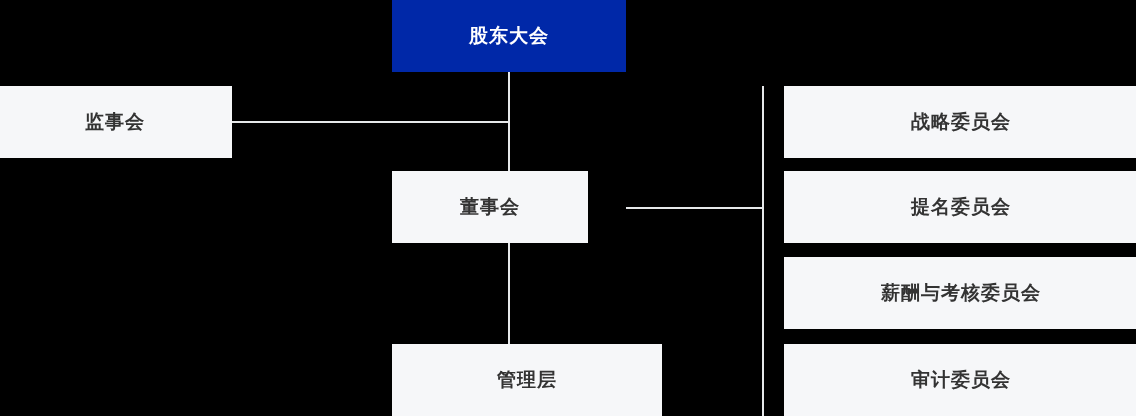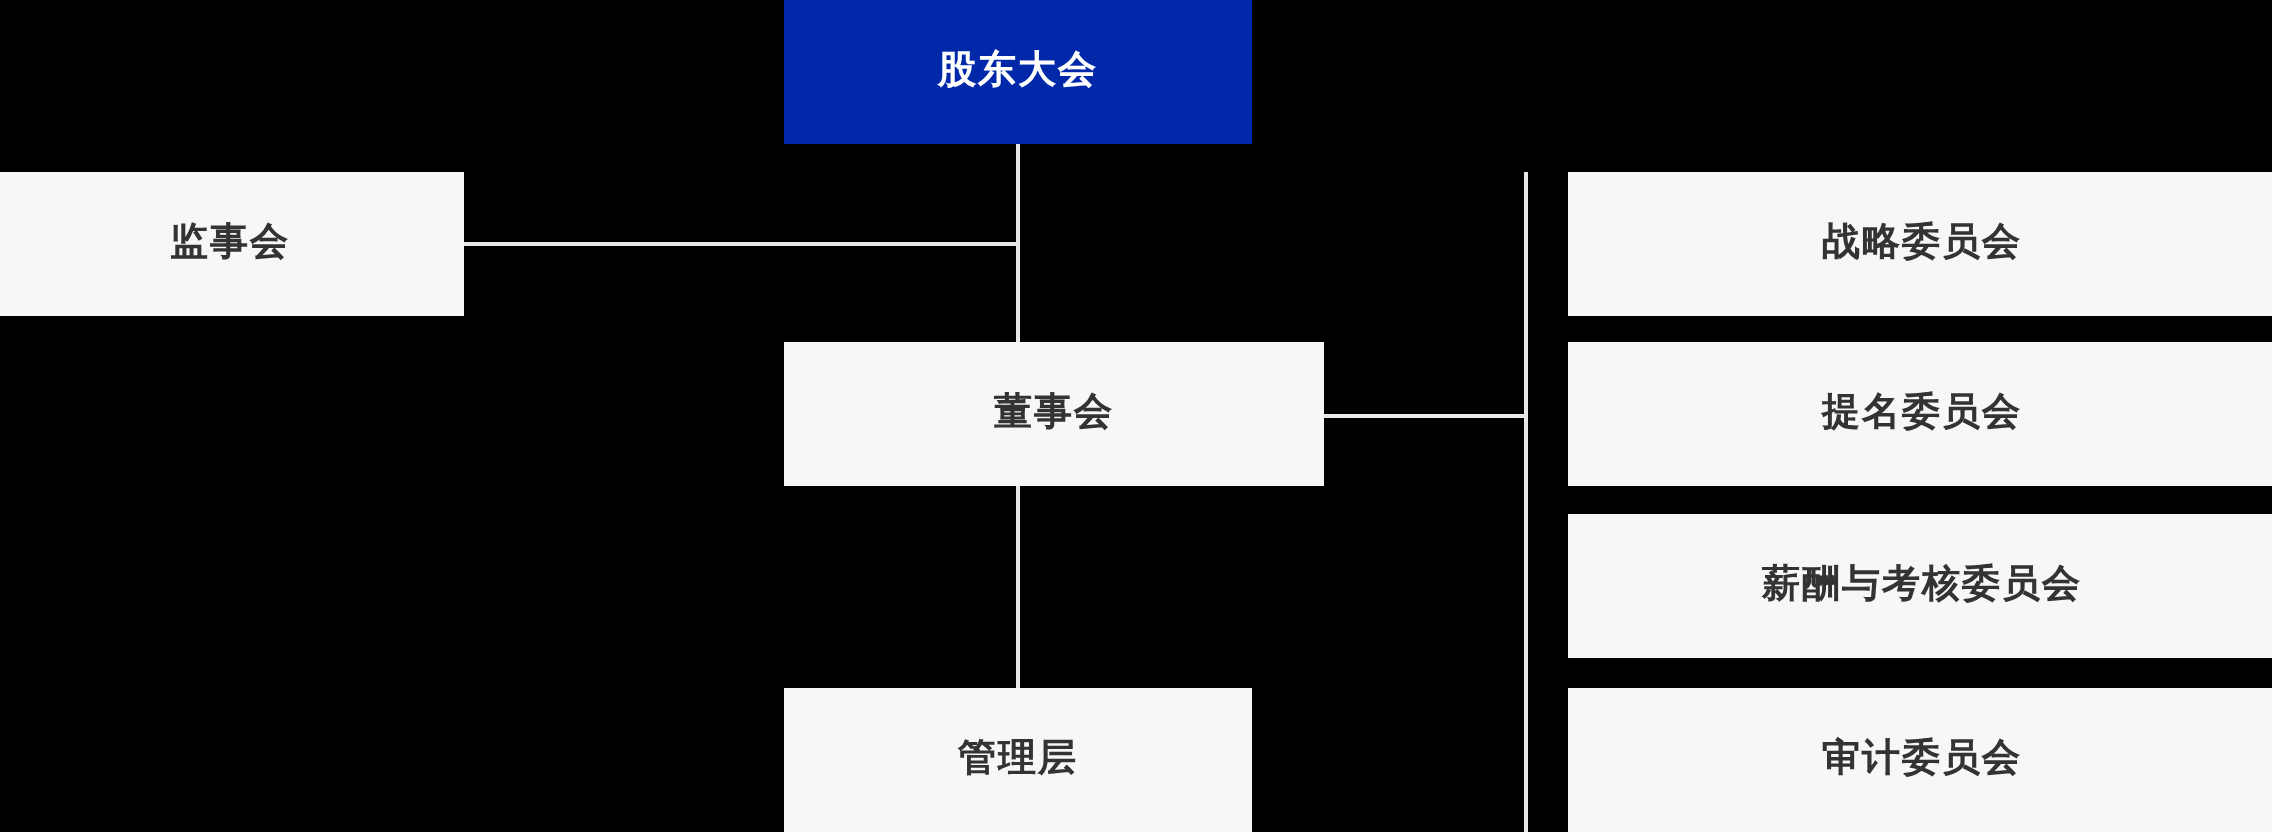--- a/index.html
+++ b/index.html
@@ -44,22 +44,22 @@
   .node.primary {
     background: #0028A8;
     color: #FFFFFF;
     font-size: 19px;
     font-weight: 700;
   }
 
   
   #node-shareholders { left: 392px;  top: 0px;   width: 234px; height: 72px; }
   #node-supervisors  { left: -2px;   top: 86px;  width: 234px; height: 72px; }
-  #node-board        { left: 392px;  top: 171px; width: 270px; height: 72px; }
-  #node-management   { left: 392px;  top: 344px; width: 234px; height: 72px; }
+  #node-board        { left: 392px;  top: 171px; width: 196px; height: 72px; }
+  #node-management   { left: 392px;  top: 344px; width: 270px; height: 72px; }
 
   #node-committee-0  { left: 784px;  top: 86px;  width: 354px; height: 72px; }
   #node-committee-1  { left: 784px;  top: 171px; width: 354px; height: 72px; }
   #node-committee-2  { left: 784px;  top: 257px; width: 354px; height: 72px; }
   #node-committee-3  { left: 784px;  top: 344px; width: 354px; height: 72px; }
 
   
   .conn {
     position: absolute;
     background: #E6E8EA;

